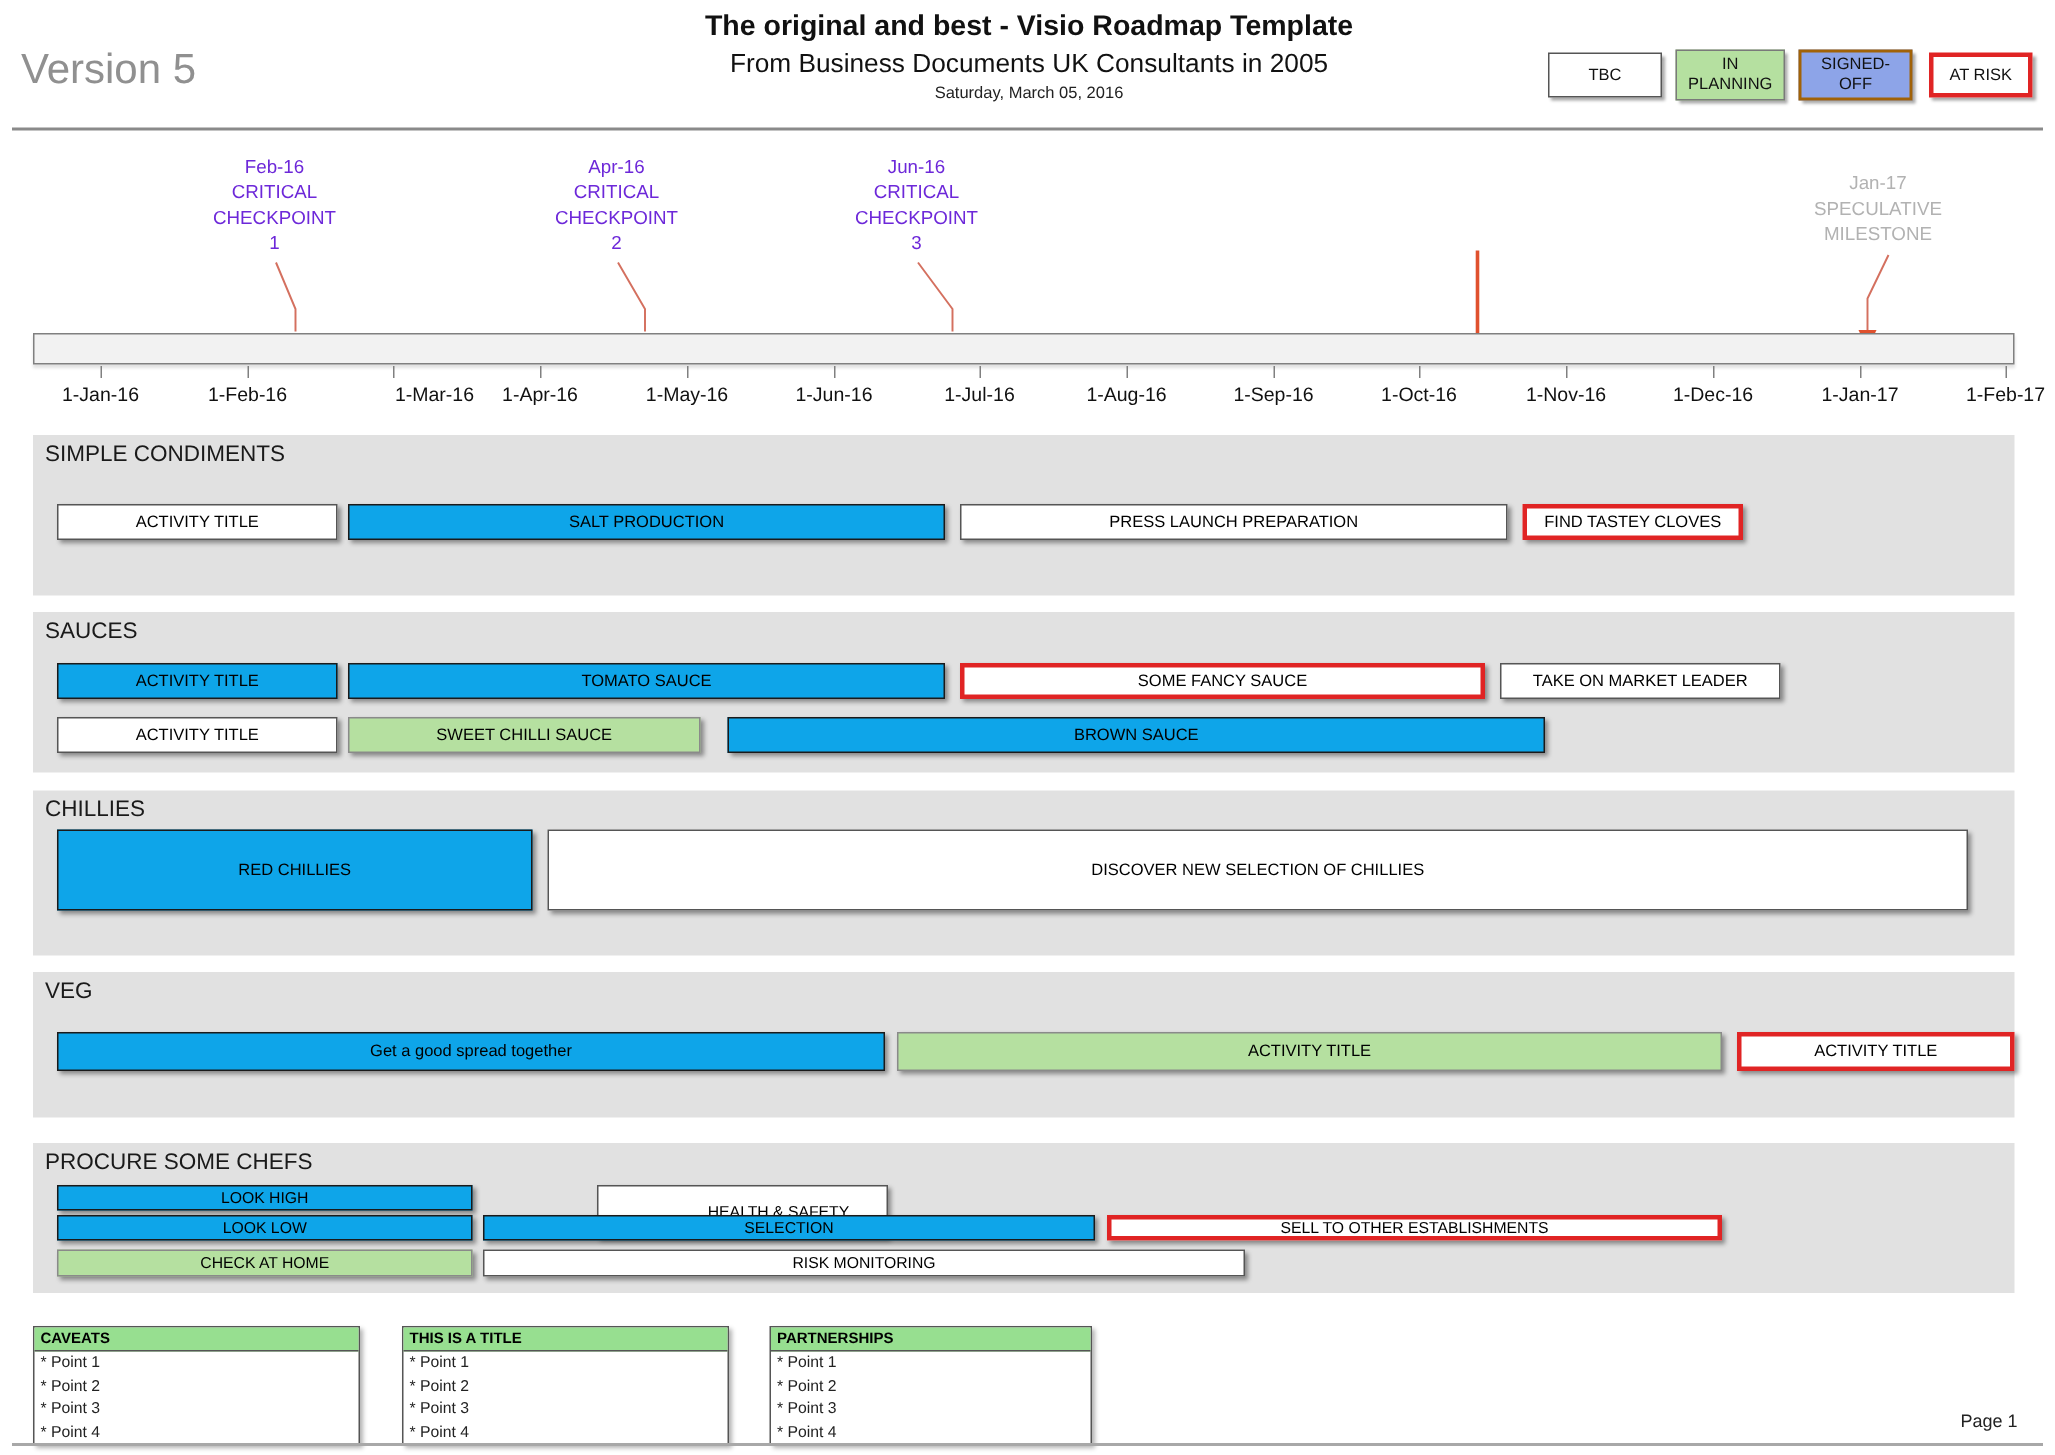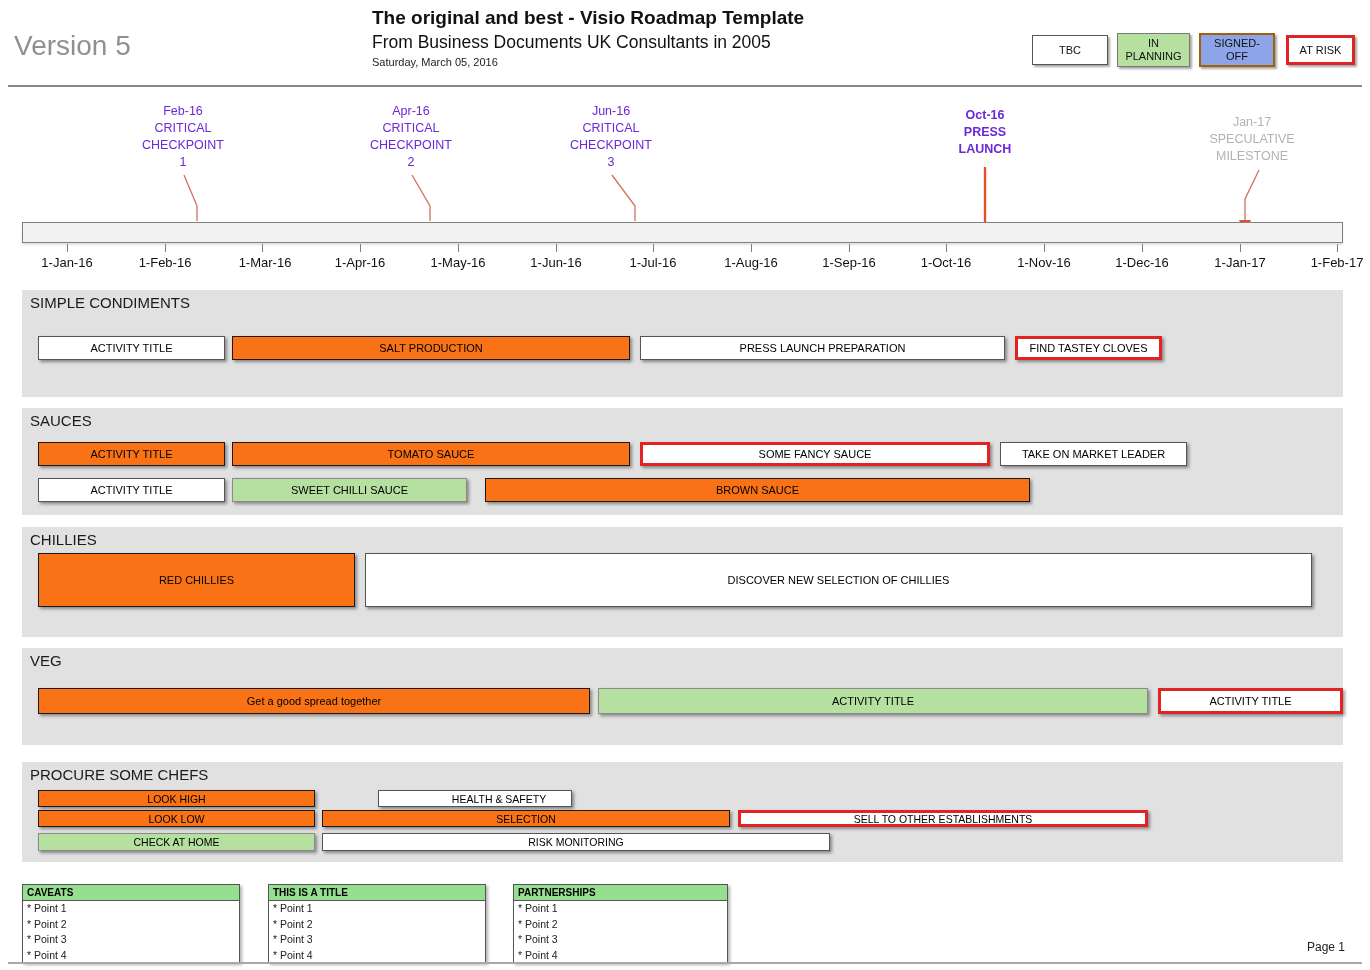--- a/index.html
+++ b/index.html
@@ -2,21 +2,21 @@
 <html><head>
 <meta charset="utf-8">
 <style>
   * { margin:0; padding:0; box-sizing:border-box; }
   html,body { background:#fff; }
   body { font-family:"Liberation Sans", sans-serif; }
   .page { position:relative; width:1370px; height:970px; background:#fff; overflow:hidden; }
 
   
   .version { position:absolute; left:14px; top:30px; font-size:28px; color:#909090; }
-  .title-block { position:absolute; left:372px; top:7px; width:600px; text-align:left; }
+  .title-block { position:absolute; left:386px; top:7px; width:600px; text-align:center; }
   .title { font-size:19px; font-weight:bold; color:#111; }
   .subtitle { font-size:17.5px; color:#111; margin-top:3px; }
   .hdate { font-size:11px; color:#222; margin-top:3px; }
   .hr-line { position:absolute; left:8px; width:1354px; border-top:2px solid #8a8a8a; }
 
   
   .chip { position:absolute; display:flex; align-items:center; justify-content:center; text-align:center;
           font-size:11px; color:#111; background:#fff; border:1px solid #555; line-height:1.15;
           box-shadow:2px 2px 2px rgba(0,0,0,0.35); white-space:pre-line; }
   .chip.planning { background:#b5e0a0; border:1px solid #7a7a7a; }
@@ -34,21 +34,21 @@
             border:1px solid #808080; box-shadow:0 2px 2px rgba(0,0,0,0.12); }
   .tick { position:absolute; width:1px; height:8px; top:244px; background:#808080; }
   .month { position:absolute; top:255px; width:80px; text-align:center; font-size:13px; color:#111; }
 
   
   .lane { position:absolute; left:22px; width:1321px; background:#e1e1e1; }
   .lane-title { position:absolute; left:8px; top:4px; font-size:15px; color:#1a1a1a; }
   .bar { position:absolute; display:flex; align-items:center; justify-content:center; text-align:center;
          font-size:11px; color:#000; background:#fff; border:1px solid #555;
          box-shadow:2px 2px 3px rgba(0,0,0,0.4); overflow:hidden; }
-  .bar.blue { background:#f97316; border:1.5px solid #1a1a1a; }
+  .bar.blue { background:#0ea5e9; border:1.5px solid #1a1a1a; }
   .bar.green { background:#b5e0a0; border:1px solid #8a8a8a; }
   .bar.red { background:#fff; border:3px solid #e02424; }
   .bar.thin { font-size:10.5px; }
 
   
   .note { position:absolute; top:884px; height:79px; background:#fff; border:1px solid #555;
           box-shadow:2px 2px 3px rgba(0,0,0,0.3); }
   .note-title { background:#97df90; border-bottom:1px solid #555; font-size:10px; font-weight:bold;
                 color:#000; padding:2px 4px; height:16px; }
   .note-point { font-size:10.5px; color:#222; padding:0 4px; line-height:15.5px; }
@@ -82,23 +82,20 @@
 CHECKPOINT
 1</div>
   <div class="ms-label" style="left:331px; top:103px; width:160px;">Apr-16
 CRITICAL
 CHECKPOINT
 2</div>
   <div class="ms-label" style="left:531px; top:103px; width:160px;">Jun-16
 CRITICAL
 CHECKPOINT
 3</div>
-  <div class="ms-label ms-bold" style="left:905px; top:107px; width:160px;">Oct-16
-PRESS
-LAUNCH</div>
   <div class="ms-label ms-muted" style="left:1172px; top:114px; width:160px;">Jan-17
 SPECULATIVE
 MILESTONE</div>
 
   <svg class="ms-svg" width="1370" height="260" viewBox="0 0 1370 260">
     <polyline points="184,175 197,206 197,221" fill="none" stroke="#d4705f" stroke-width="1.3"></polyline>
     <polyline points="412,175 430,206 430,221" fill="none" stroke="#d4705f" stroke-width="1.3"></polyline>
     <polyline points="612,175 635,206 635,221" fill="none" stroke="#d4705f" stroke-width="1.3"></polyline>
     <path d="M193,228 L201,236 M201,228 L193,236" stroke="#cc3b2a" stroke-width="2.4"></path>
     <path d="M426,228 L434,236 M434,228 L426,236" stroke="#cc3b2a" stroke-width="2.4"></path>
@@ -119,21 +116,21 @@
   <div class="tick" style="left:653px;"></div>
   <div class="tick" style="left:751px;"></div>
   <div class="tick" style="left:849px;"></div>
   <div class="tick" style="left:946px;"></div>
   <div class="tick" style="left:1044px;"></div>
   <div class="tick" style="left:1142px;"></div>
   <div class="tick" style="left:1240px;"></div>
   <div class="tick" style="left:1337px;"></div>
   <div class="month" style="left:27px;">1-Jan-16</div>
   <div class="month" style="left:125px;">1-Feb-16</div>
-  <div class="month" style="left:225px;">1-Mar-16</div>
+  <div class="month" style="left:236px;text-align:right;">1-Mar-16</div>
   <div class="month" style="left:320px;">1-Apr-16</div>
   <div class="month" style="left:418px;">1-May-16</div>
   <div class="month" style="left:516px;">1-Jun-16</div>
   <div class="month" style="left:613px;">1-Jul-16</div>
   <div class="month" style="left:711px;">1-Aug-16</div>
   <div class="month" style="left:809px;">1-Sep-16</div>
   <div class="month" style="left:906px;">1-Oct-16</div>
   <div class="month" style="left:1004px;">1-Nov-16</div>
   <div class="month" style="left:1102px;">1-Dec-16</div>
   <div class="month" style="left:1200px;">1-Jan-17</div>
@@ -167,21 +164,21 @@
   <div class="lane" style="top:648px; height:97px;">
     <div class="lane-title">VEG</div>
     <div class="bar blue" style="left:16px; top:40px; width:552px; height:26px;">Get a good spread together</div>
     <div class="bar green" style="left:576px; top:40px; width:550px; height:26px;">ACTIVITY TITLE</div>
     <div class="bar red" style="left:1136px; top:40px; width:185px; height:26px;">ACTIVITY TITLE</div>
   </div>
 
   <div class="lane" style="top:762px; height:100px;">
     <div class="lane-title">PROCURE SOME CHEFS</div>
     <div class="bar blue thin" style="left:16px; top:28px; width:277px; height:17px;">LOOK HIGH</div>
-    <div class="bar thin" style="left:356px; top:28px; width:194px; height:17px;padding-left:48px;">HEALTH &amp; SAFETY</div>
+    <div class="bar thin" style="left:376px; top:28px; width:194px; height:35px;padding-left:48px;">HEALTH &amp; SAFETY</div>
     <div class="bar blue thin" style="left:16px; top:48px; width:277px; height:17px;">LOOK LOW</div>
     <div class="bar blue thin" style="left:300px; top:48px; width:408px; height:17px;">SELECTION</div>
     <div class="bar red thin" style="left:716px; top:48px; width:410px; height:17px;">SELL TO OTHER ESTABLISHMENTS</div>
     <div class="bar green thin" style="left:16px; top:71px; width:277px; height:18px;">CHECK AT HOME</div>
     <div class="bar thin" style="left:300px; top:71px; width:508px; height:18px;">RISK MONITORING</div>
   </div>
 
   <div class="note" style="left:22px; width:218px;">
     <div class="note-title">CAVEATS</div>
     <div class="note-point">* Point 1</div>

